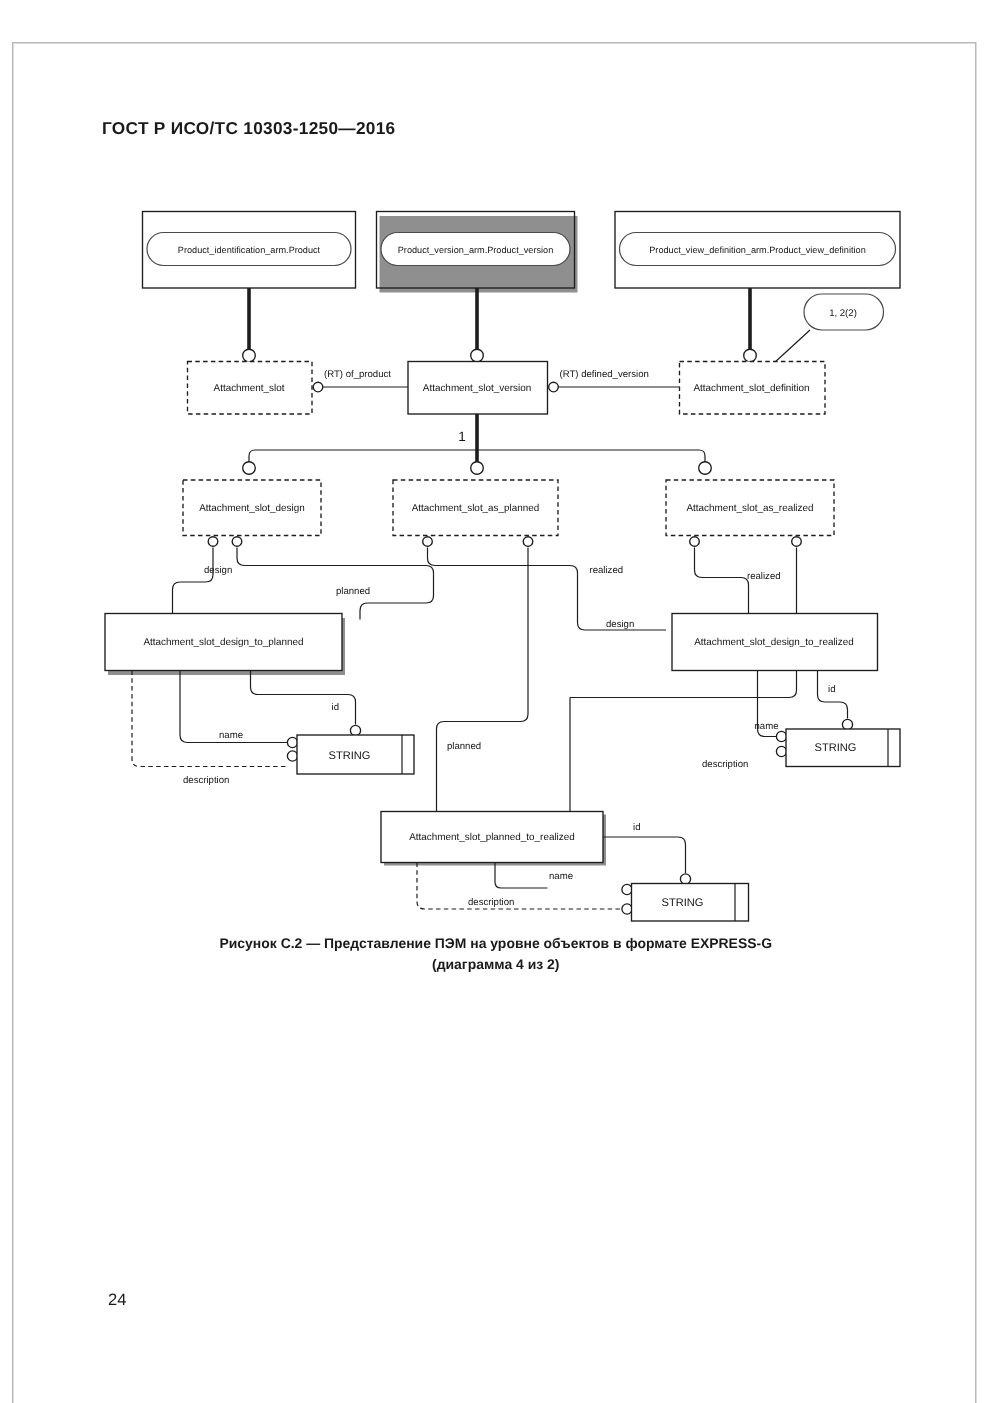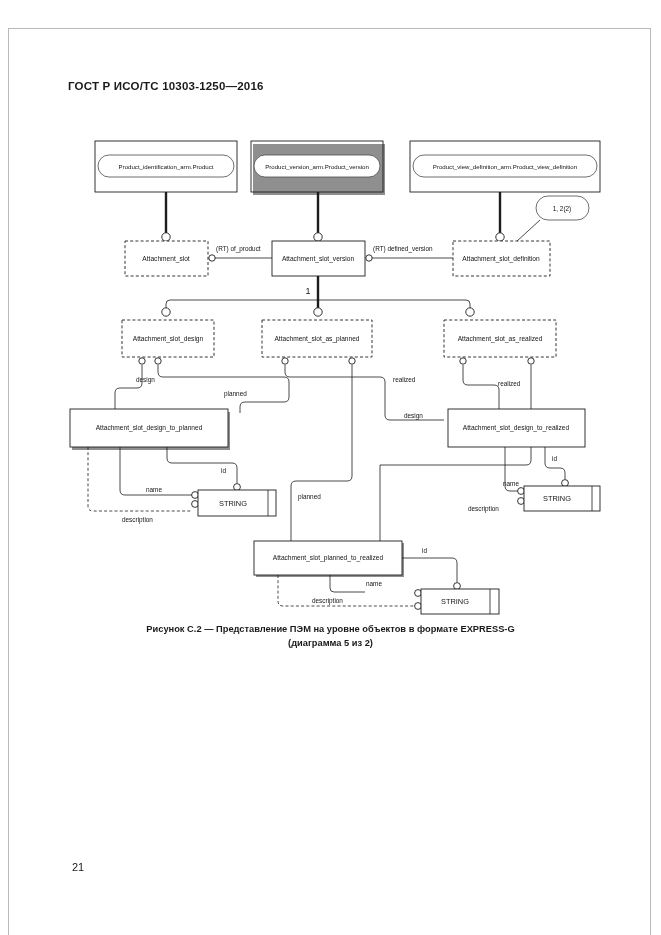--- a/index.html
+++ b/index.html
@@ -340,18 +340,18 @@
         <rect class="box-solid" x="421" y="569" width="78" height="25"></rect>
         <line class="thin-line" x1="490" y1="569" x2="490" y2="594"></line>
         <text class="str-label" x="455" y="582">STRING</text>
       </g>
 
     </svg>
   </div>
 
   <div id="figure-caption">
     <div>Рисунок  С.2 — Представление ПЭМ на уровне объектов в формате EXPRESS-G</div>
-    <div>(диаграмма 5 из 2)</div>
+    <div>(диаграмма 4 из 2)</div>
   </div>
 
-  <div id="page-number">21</div>
+  <div id="page-number">24</div>
 
 </div>
 
 </body></html>

